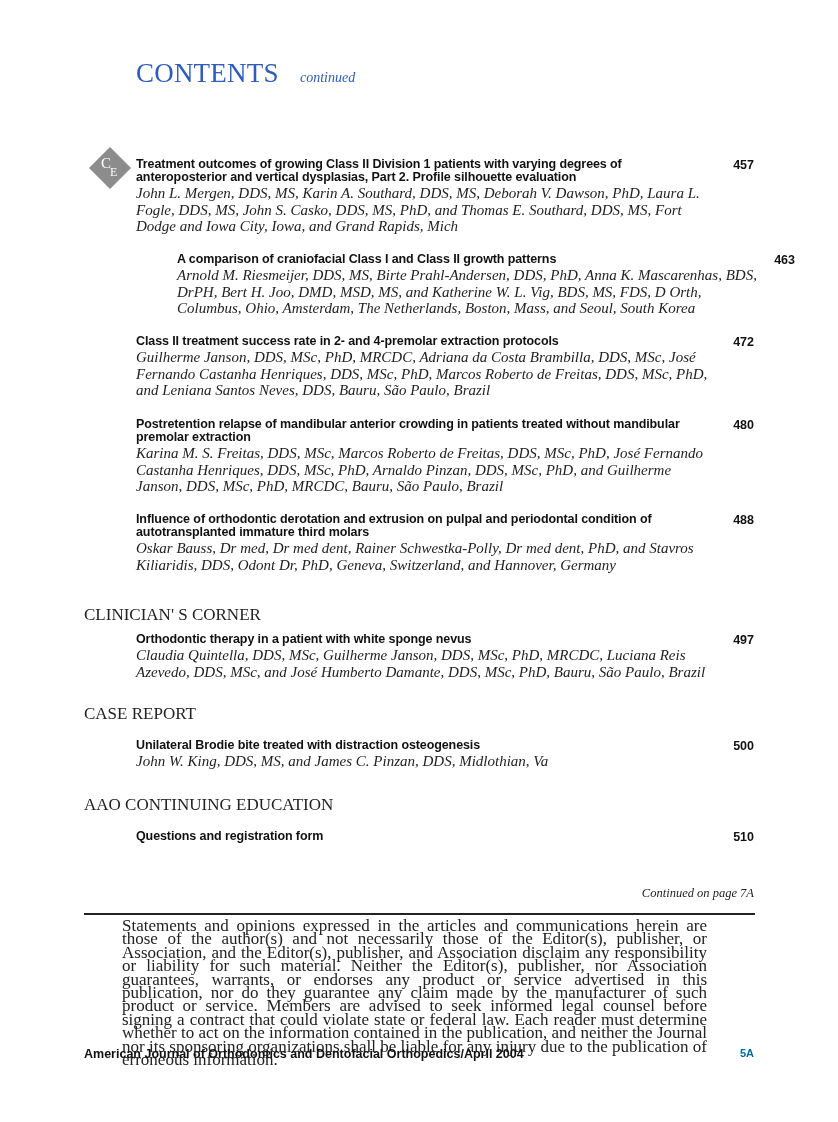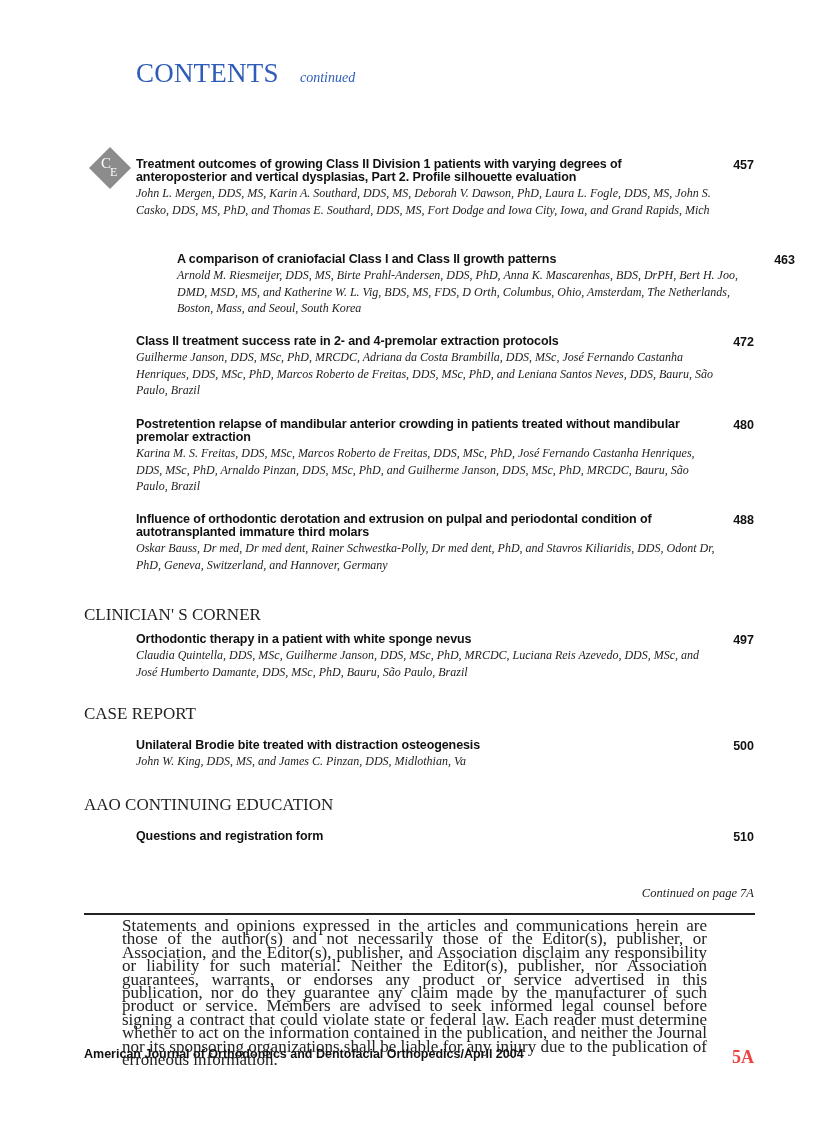--- a/index.html
+++ b/index.html
@@ -24,21 +24,21 @@
   .entry { position: absolute; left: 136px; width: 620px; }
   .entry-title {
     font-family: "Liberation Sans", sans-serif; font-weight: bold; font-size: 12.5px;
     line-height: 13px; width: 560px; color: #111; letter-spacing: -0.1px;
   }
   .entry-page {
     position: absolute; right: 2px; top: 0;
     font-family: "Liberation Sans", sans-serif; font-weight: bold; font-size: 12.5px; color: #111;
   }
   .entry-authors {
-    font-family: "Liberation Serif", serif; font-style: italic; font-size: 12px;
+    font-family: "Liberation Serif", serif; font-style: italic; font-size: 15px;
     line-height: 16.5px; width: 580px; color: #222; margin-top: 1px;
   }
 
   .ce-badge {
     position: absolute; left: 88px; top: 146px; width: 44px; height: 44px;
   }
 
   .continued {
     position: absolute; right: 84px; top: 886px;
     font-family: "Liberation Serif", serif; font-style: italic; font-size: 12.5px; color: #222;
@@ -50,21 +50,21 @@
     position: absolute; left: 122px; top: 919px; width: 585px;
     font-family: "Liberation Serif", serif; font-size: 17px; line-height: 13.4px;
     text-align: justify; color: #222;
   }
   .footer-journal {
     position: absolute; left: 84px; top: 1047px;
     font-family: "Liberation Sans", sans-serif; font-weight: bold; font-size: 12.5px; color: #111; text-align: right;
   }
   .footer-page {
     position: absolute; right: 84px; top: 1047px;
-    font-family: Liberation Serif, serif; font-weight: bold; font-size: 18px; color: #ef4444;
+    font-family: Liberation Sans, sans-serif; font-weight: bold; font-size: 11px; color: #0369a1;
   }
 </style>
 </head>
 <body>
 
 <div class="page">
 
   <div class="contents-title">CONTENTS</div>
   <div class="contents-sub">continued</div>
 

